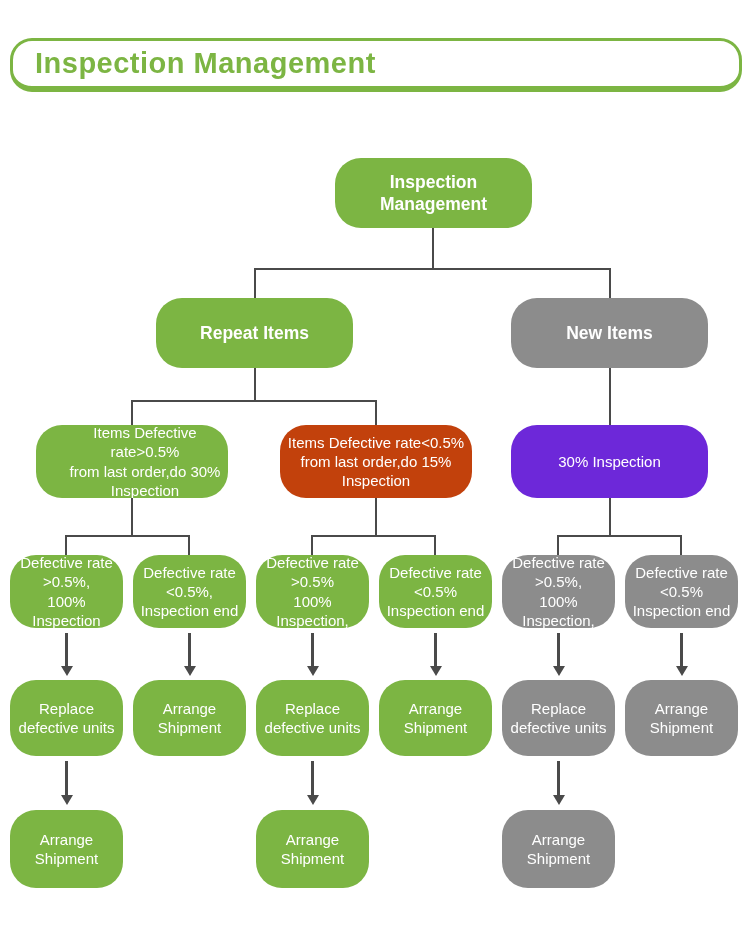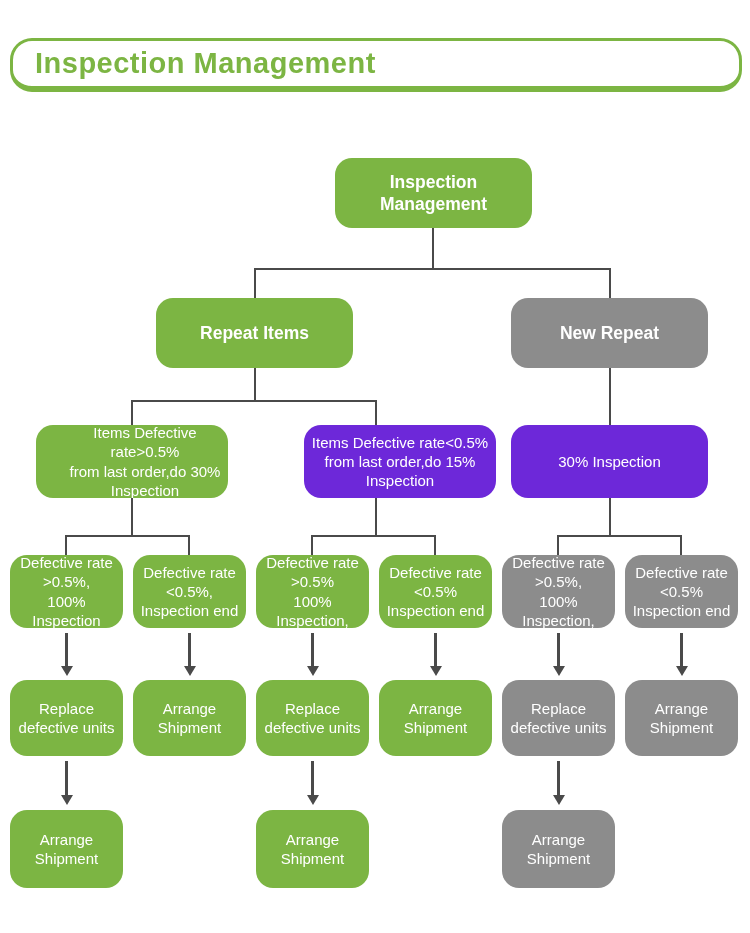--- a/index.html
+++ b/index.html
@@ -19,21 +19,21 @@
     border-radius: 22px;
     display: flex; align-items: center;
   }
   .header h1 {
     color: var(--green); font-size: 29px; font-weight: bold;
     padding-left: 22px; letter-spacing: 0.5px; white-space: nowrap;
   }
 
   
   .node {
-    position: absolute; border-radius: 17px; color: #fff;
+    position: absolute; border-radius: 26px; color: #fff;
     display: flex; align-items: center; justify-content: center;
     text-align: center; white-space: pre-line;
     font-size: 15px; line-height: 1.27; padding: 2px;
   }
   .node.big { font-weight: bold; font-size: 17.5px; }
 
   
   .v { position: absolute; width: 2px; background: var(--line); }
   .h { position: absolute; height: 2px; background: var(--line); }
   .arrow { position: absolute; width: 3px; background: var(--line); }
@@ -53,26 +53,26 @@
   <div class="header">
     <h1>Inspection Management</h1>
   </div>
 
   <div>
 
     <div class="node big" style="left: 335px; top: 158px; width: 197px; height: 70px; background: rgb(124, 181, 67);">Inspection
 Management</div>
 
     <div class="node big" style="left: 156px; top: 298px; width: 197px; height: 70px; background: rgb(124, 181, 67);">Repeat Items</div>
-    <div class="node big" style="left: 511px; top: 298px; width: 197px; height: 70px; background: rgb(140, 140, 140);">New Repeat</div>
+    <div class="node big" style="left: 511px; top: 298px; width: 197px; height: 70px; background: rgb(140, 140, 140);">New Items</div>
 
     <div class="node" style="left: 36px; top: 425px; width: 192px; height: 73px; background: rgb(124, 181, 67); padding-left: 28px;">Items Defective rate&gt;0.5%
 from last order,do 30%
 Inspection</div>
-    <div class="node" style="left: 280px; top: 425px; width: 192px; height: 73px; background: #6d28d9; margin-left: 24px;">Items Defective rate&lt;0.5%
+    <div class="node" style="left: 280px; top: 425px; width: 192px; height: 73px; background: #c2410c;">Items Defective rate&lt;0.5%
 from last order,do 15%
 Inspection</div>
     <div class="node" style="left: 511px; top: 425px; width: 197px; height: 73px; background: #6d28d9;">30% Inspection</div>
 
     <div class="node" style="left: 10px; top: 555px; width: 113px; height: 73px; background: rgb(124, 181, 67);">Defective rate
 &gt;0.5%,
 100% Inspection</div>
     <div class="node" style="left: 133px; top: 555px; width: 113px; height: 73px; background: rgb(124, 181, 67);">Defective rate
 &lt;0.5%,
 Inspection end</div>

